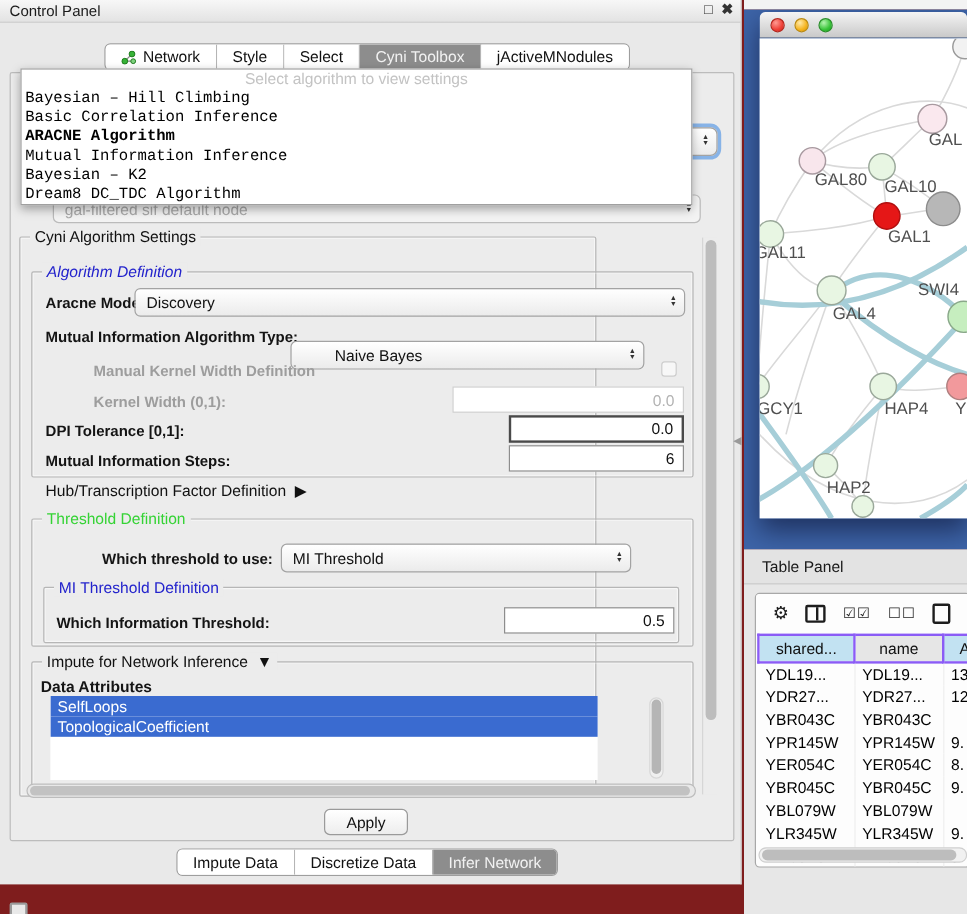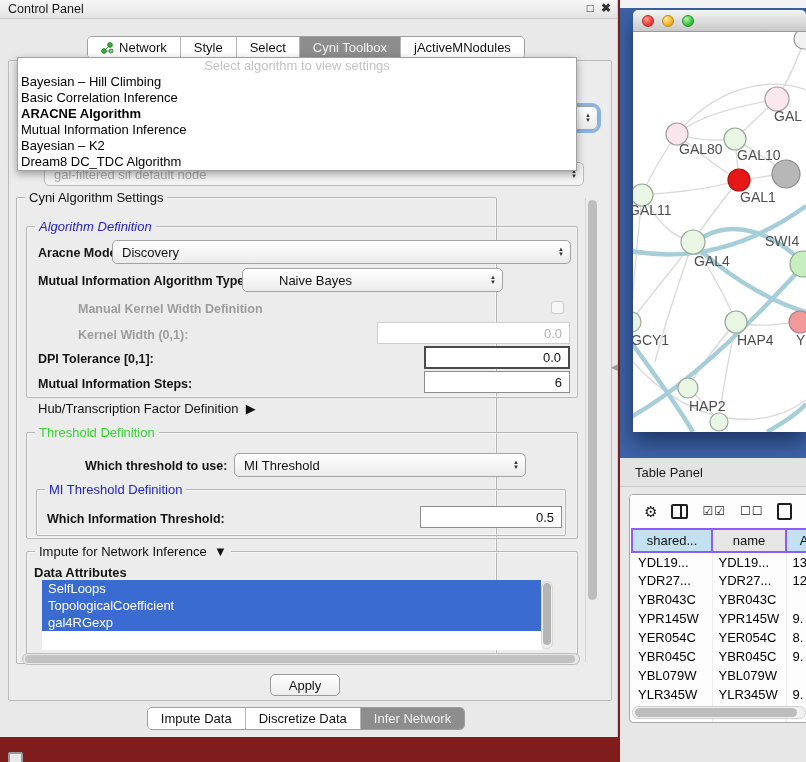--- a/index.html
+++ b/index.html
@@ -27,41 +27,41 @@
 
   
   .combo { background:linear-gradient(#ffffff,#ebebeb); border:1px solid #a3a3a3; border-radius:5px; font-size:13px; color:#111; display:flex; align-items:center; padding:0 24px 0 9px; position:absolute; }
   .combo .arrows { position:absolute; right:6px; top:50%; transform:translateY(-50%); display:flex; flex-direction:column; font-size:6px; line-height:5px; color:#333; }
   .combo-hidden1 { left:88px; top:106px; width:510px; height:24px; box-shadow:0 0 0 3px rgba(110,165,230,.8); border-radius:6px; z-index:1; }
   .combo-hidden2 { left:44px; top:162px; width:540px; height:24px; color:#a9a9a9; background:#f3f3f3; border-color:#bbbbbb; z-index:1; }
 
   
   .dd-overlay { position:absolute; left:17px; top:57px; width:560px; height:114px; background:#ffffff; border:1px solid #a0a0a0; box-shadow:0 3px 8px rgba(0,0,0,.35); z-index:50; font-size:13px; }
   .dd-hint { height:16px; line-height:16px; text-align:center; color:#c3c3c3; }
-  .dd-item { height:16px; line-height:16px; padding-left:3px; color:#000; white-space:nowrap; }
+  .dd-item { height:16px; line-height:16px; padding-left:3px; color:#000; white-space:nowrap;font-family:Liberation Mono, monospace; }
   .dd-item.bold { font-weight:bold; }
 
   
   .group { position:absolute; border:1px solid #b6b6b6; border-radius:2px; box-shadow:inset 0 0 0 1px rgba(255,255,255,.55); }
   .gtitle { position:absolute; top:-8px; left:8px; background:#ececec; padding:0 4px; font-size:13px; color:#111; white-space:nowrap; }
   .gtitle.blue { color:#2323cc; }
   .gtitle.green { color:#35d335; }
 
   .lbl { position:absolute; font-size:12.5px; font-weight:bold; color:#141414; white-space:nowrap; }
   .lbl.dis { color:#9d9d9d;padding-left:40px; }
   .plain { position:absolute; font-size:13px; color:#111; white-space:nowrap; }
 
   .field { position:absolute; background:#ffffff; border:1px solid #8d8d8d; font-size:13px; color:#111; display:flex; align-items:center; justify-content:flex-end; padding:0 7px; }
   .field.dis { border:1px solid #cecece; color:#b3b3b3; }
   .field.strong { border:2px solid #4a4a4a; }
 
   .checkbox { position:absolute; width:13px; height:13px; border:1px solid #cdcdcd; border-radius:3px; background:#f7f7f7; }
 
   
-  .attr-list { position:absolute; left:42px; top:580px; width:500px; height:70px; background:#ffffff; overflow:hidden; }
+  .attr-list { position:absolute; left:42px; top:580px; width:456px; height:70px; background:#ffffff; overflow:hidden; }
   .attr-item { height:17px; line-height:17px; font-size:13px; color:#ffffff; background:#3a6bd0; padding-left:6px; width:499px; }
   .list-vscroll { position:absolute; left:541px; top:581px; width:12px; height:68px; background:#efefef; border:1px solid #d7d7d7; border-radius:6px; }
   .list-vscroll .thumb { position:absolute; left:1px; top:1px; width:8px; height:62px; background:#b5b5b5; border-radius:5px; }
 
   .hscroll { position:absolute; left:22px; top:653px; width:558px; height:12px; border:1px solid #bdbdbd; border-radius:7px; background:#e8e8e8; }
   .hscroll .thumb { position:absolute; left:2px; top:1px; width:550px; height:8px; background:#c2c2c2; border-radius:5px; }
 
   .panel-vscroll { position:absolute; left:585px; top:198px; width:13px; height:464px; background:#ececec; border-left:1px solid #d6d6d6; }
   .panel-vscroll .thumb { position:absolute; left:2px; top:2px; width:9px; height:400px; background:#bdbdbd; border-radius:5px; }
 
@@ -175,21 +175,21 @@
     <div class="group" style="left:26px; top:226px; width:552px; height:172px;font-style:italic;">
       <span class="gtitle blue">Algorithm Definition</span>
     </div>
     <span class="lbl" style="left:38px; top:246px;">Aracne Mode:</span>
     <div class="combo" style="left:112px; top:240px; width:459px; height:24px;">
       <span>Discovery</span>
       <span class="arrows">▲<br>▼</span>
     </div>
 
     <span class="lbl" style="left:38px; top:274px;">Mutual Information Algorithm Type:</span>
-    <div class="combo" style="left:242px; top:268px; width:261px; height:24px;padding-left:36px;">
+    <div class="combo" style="left:242px; top:284px; width:295px; height:24px;padding-left:36px;">
       <span>Naive Bayes</span>
       <span class="arrows">▲<br>▼</span>
     </div>
 
     <span class="lbl dis" style="left:38px; top:302px;">Manual Kernel Width Definition</span>
     <div class="checkbox" style="left:551px; top:301px;"></div>
 
     <span class="lbl dis" style="left:38px; top:328px;">Kernel Width (0,1):</span>
     <div class="field dis" style="left:377px; top:322px; width:193px; height:22px;">
       <span>0.0</span>
@@ -231,21 +231,20 @@
       <span class="gtitle">
         <span>Impute for Network Inference</span>&nbsp;
         <span>▼</span>
       </span>
     </div>
     <span class="lbl" style="left:34px; top:565px; font-size:13px;">Data Attributes</span>
 
     <div class="attr-list">
       <div class="attr-item">SelfLoops</div>
       <div class="attr-item">TopologicalCoefficient</div>
-      <div class="attr-item">gal4RGexp</div>
     </div>
     <div class="list-vscroll">
         <div class="thumb"></div>
       </div>
 
     <div class="hscroll">
         <div class="thumb"></div>
       </div>
     <div class="panel-vscroll">
         <div class="thumb"></div>

